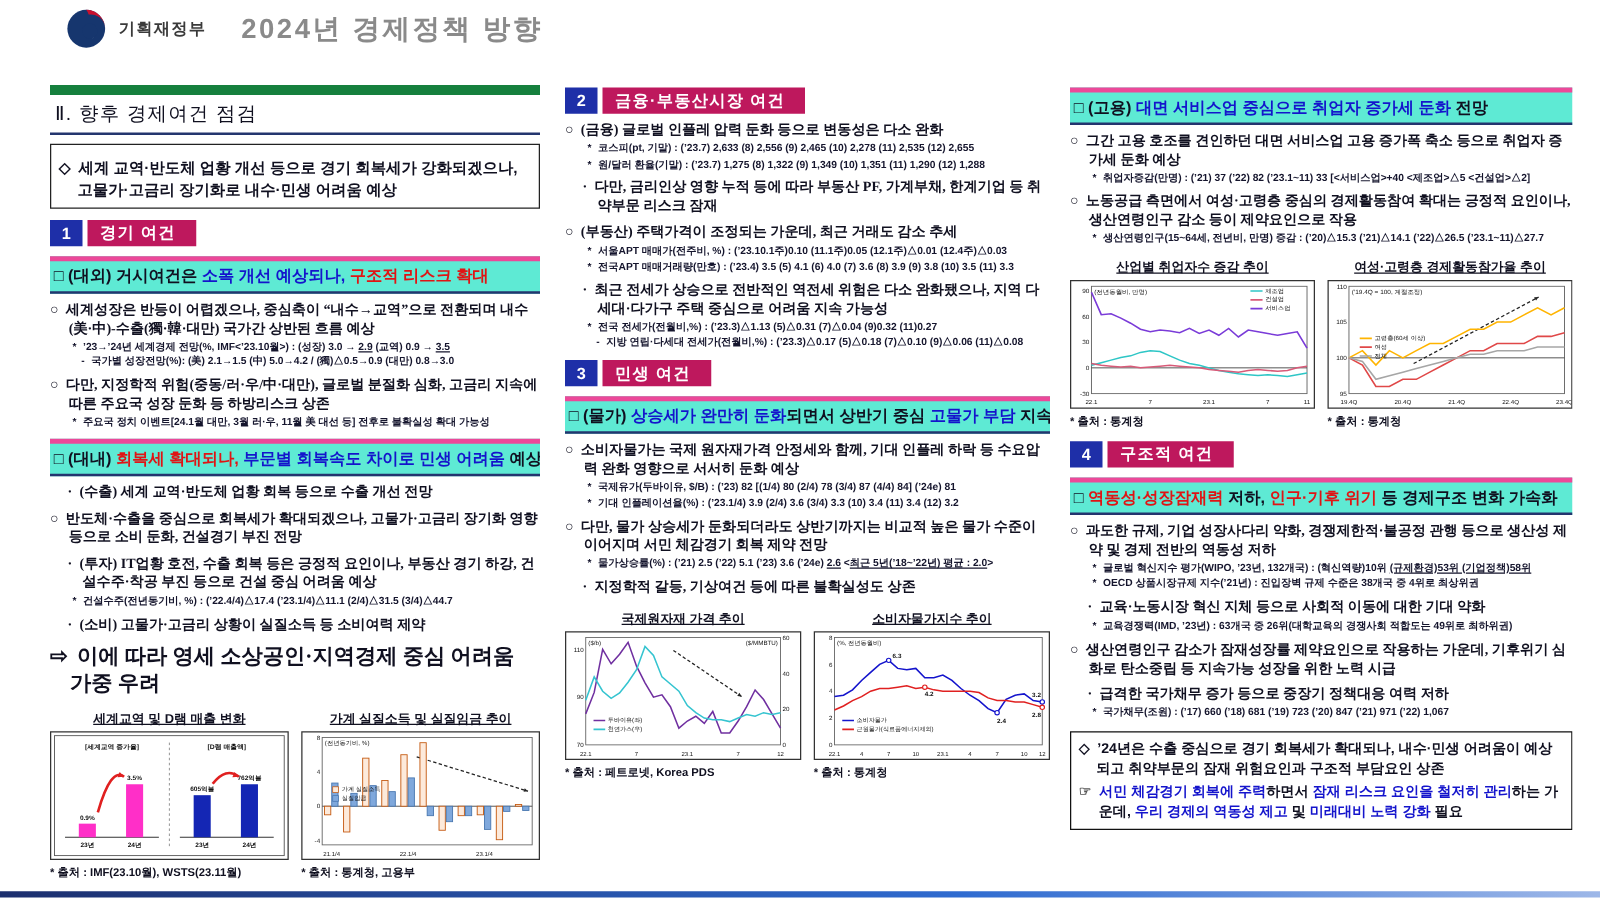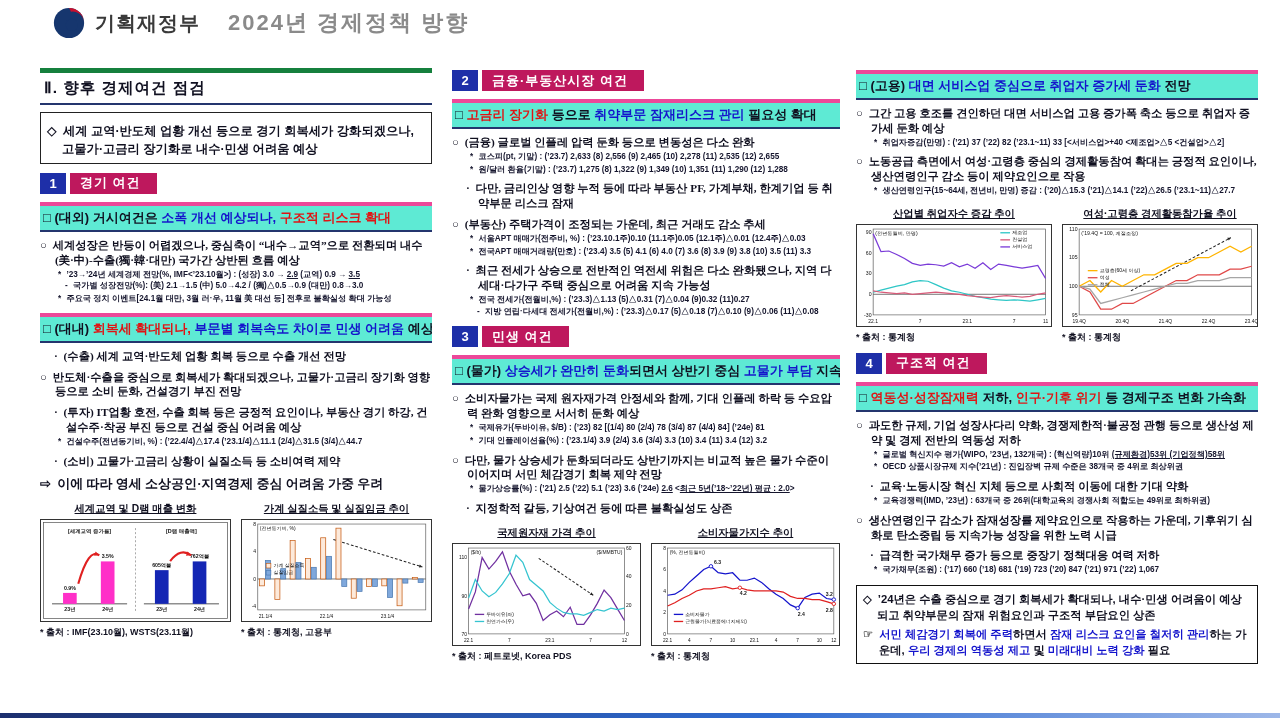--- a/index.html
+++ b/index.html
@@ -1,41 +1,41 @@
 <!DOCTYPE html>
 <html><head>
 <meta charset="utf-8">
 <style>
   html,body{margin:0;padding:0;width:1280px;height:720px;background:#fff;overflow:hidden;
     font-family:"Liberation Sans",sans-serif;}
   .page{position:relative;width:1280px;height:720px;}
   
   .hdr{position:absolute;top:6px;left:52px;display:flex;align-items:center;}
   .logo{display:flex;align-items:center;gap:9px;}
-  .logo-text{font-size:20px;font-weight:bold;color:#3a3a3a;letter-spacing:1px;}
+  .logo-text{font-size:13px;font-weight:bold;color:#3a3a3a;letter-spacing:1px;}
   .doc-title{font-size:22px;font-weight:bold;color:#8a8a8a;margin:0 0 0 28px;letter-spacing:2px;}
   
   .col{position:absolute;top:68px;bottom:16px;overflow:hidden;}
   #col1{left:40px;width:392px;}
   #col2{left:452px;width:388px;}
   #col3{left:856px;width:402px;}
-  .sec-title{border-top:5px solid #15803d;border-bottom:2px solid #24356e;font-size:15.5px;
-    font-weight:bold;color:#101020;padding:5px 4px 4px;letter-spacing:1px;}
+  .sec-title{border-top:8px solid #15803d;border-bottom:2px solid #24356e;font-size:15.5px;
+    font-weight:normal;color:#101020;padding:5px 4px 4px;letter-spacing:1px;}
   .summary-box{border:1.6px solid #222;margin-top:7px;padding:3px 6px 4px;}
   .badge{display:flex;align-items:stretch;margin-top:9px;height:21px;}
   .badge-num{background:#1e2fa8;color:#fff;font-weight:bold;font-size:13px;width:26px;
     display:flex;align-items:center;justify-content:center;}
   .badge-label{background:#be185d;color:#fff;font-weight:bold;font-size:13px;display:flex;
     align-items:center;padding:0 16px 0 10px;margin-left:4px;letter-spacing:1px;}
   .subheader{background:#5eead4;border-top:4px solid #ec4899;border-bottom:2px solid #24356e;
     font-size:13px;font-weight:bold;padding:3px 3px;margin-top:8px;white-space:nowrap;overflow:hidden;color:#101020;}
   .para{line-height:1.32;color:#101020;margin-top:6px;}
   .b1{font-size:11.3px;font-weight:600;padding-left:15px;text-indent:-15px;font-family:"Liberation Serif",serif;}
   .b2{font-size:11.3px;font-weight:600;padding-left:26px;text-indent:-12px;font-family:"Liberation Serif",serif;}
-  .ar{font-size:13px;font-weight:bold;padding-left:16px;text-indent:-16px;font-family:"Liberation Serif",serif;}
+  .ar{font-size:17px;font-weight:bold;padding-left:16px;text-indent:-16px;font-family:"Liberation Serif",serif;}
   .n1{font-size:8.2px;font-weight:600;color:#15152d;padding-left:26px;text-indent:-8px;margin-top:2px;line-height:1.3;}
   .n2{font-size:8.2px;font-weight:600;color:#15152d;padding-left:33px;text-indent:-8px;margin-top:1px;line-height:1.3;}
   .bx1{font-size:11.3px;font-weight:bold;line-height:1.45;padding-left:14px;text-indent:-14px;margin-top:1px;}
   .bx2{font-size:11.3px;font-weight:bold;line-height:1.45;padding-left:16px;text-indent:-16px;margin-top:2px;}
   .bx2 .mk{color:#555;}
   .sm1{font-size:12.3px;font-weight:bold;line-height:1.5;padding-left:15px;text-indent:-15px;color:#101020;}
   .mk{margin-right:3px;}
   .sg-k{}
   .sg-b{color:#1414cc;}
   .sg-r{color:#e01414;}
@@ -76,20 +76,21 @@
       </div>
     <div class="badge">
       <span class="badge-num">1</span>
       <span class="badge-label">경기 여건</span>
     </div>
     <div class="subheader"><span class="sg-k">□ (대외) 거시여건은 </span><span class="sg-b">소폭 개선 예상되나, </span><span class="sg-r">구조적 리스크 확대</span></div>
     <div>
         <div class="para b1"><span class="mk">○ </span><span class="sg-k">세계성장은 반등이 어렵겠으나, 중심축이 “내수→교역”으로 전환되며 내수(美·中)-수출(獨·韓·대만) 국가간 상반된 흐름 예상</span></div>
         <div class="para n1"><span class="mk">* </span><span class="sg-k">’23→’24년 세계경제 전망(%, IMF&lt;’23.10월&gt;) : (성장) 3.0 → </span><span class="sg-u">2.9</span><span class="sg-k">  (교역) 0.9 → </span><span class="sg-u">3.5</span></div>
         <div class="para n2"><span class="mk">- </span><span class="sg-k">국가별 성장전망(%): (美) 2.1→1.5 (中) 5.0→4.2 / (獨)△0.5→0.9 (대만) 0.8→3.0</span></div>
+        <div class="para b1"><span class="mk">○ </span><span class="sg-k">다만, 지정학적 위험(중동/러·우/中·대만), 글로벌 분절화 심화, 고금리 지속에 따른 주요국 성장 둔화 등 하방리스크 상존</span></div>
         <div class="para n1"><span class="mk">* </span><span class="sg-k">주요국 정치 이벤트[24.1월 대만, 3월 러·우, 11월 美 대선 등] 전후로 불확실성 확대 가능성</span></div>
       </div>
     <div class="subheader"><span class="sg-k">□ (대내) </span><span class="sg-r">회복세 확대되나, </span><span class="sg-b">부문별 회복속도 차이로 민생 어려움 </span><span class="sg-k">예상</span></div>
     <div>
         <div class="para b2"><span class="mk">· </span><span class="sg-kb">(수출)</span><span class="sg-k"> 세계 교역·반도체 업황 회복 등으로 수출 개선 전망</span></div>
         <div class="para b1"><span class="mk">○ </span><span class="sg-k">반도체·수출을 중심으로 회복세가 확대되겠으나, 고물가·고금리 장기화 영향 등으로 소비 둔화, 건설경기 부진 전망</span></div>
         <div class="para b2"><span class="mk">· </span><span class="sg-kb">(투자)</span><span class="sg-k"> IT업황 호전, 수출 회복 등은 긍정적 요인이나, 부동산 경기 하강, 건설수주·착공 부진 등으로 건설 중심 어려움 예상</span></div>
         <div class="para n1"><span class="mk">* </span><span class="sg-k">건설수주(전년동기비, %) : (’22.4/4)△17.4 (’23.1/4)△11.1 (2/4)△31.5 (3/4)△44.7</span></div>
         <div class="para b2"><span class="mk">· </span><span class="sg-kb">(소비)</span><span class="sg-k"> 고물가·고금리 상황이 실질소득 등 소비여력 제약</span></div>
         <div class="para ar"><span class="mk">⇨ </span><span class="sg-k">이에 따라 영세 소상공인·지역경제 중심 어려움 가중 우려</span></div>
@@ -168,21 +169,20 @@
         <div class="chart-src">* 출처 : 통계청, 고용부</div>
       </figure>
     </div>
   </section>
 
   <section class="col" id="col2">
     <div class="badge" style="margin-top:2px">
       <span class="badge-num">2</span>
       <span class="badge-label">금융·부동산시장 여건</span>
     </div>
-    <div class="subheader"><span class="sg-k">□ </span><span class="sg-r">고금리 장기화 </span><span class="sg-k">등으로 </span><span class="sg-b">취약부문 잠재리스크 관리 </span><span class="sg-k">필요성 확대</span></div>
     <div>
         <div class="para b1"><span class="mk">○ </span><span class="sg-kb">(금융)</span><span class="sg-k"> 글로벌 인플레 압력 둔화 등으로 변동성은 다소 완화</span></div>
         <div class="para n1"><span class="mk">* </span><span class="sg-k">코스피(pt, 기말) : (’23.7) 2,633  (8) 2,556  (9) 2,465  (10) 2,278  (11) 2,535  (12) 2,655</span></div>
         <div class="para n1"><span class="mk">* </span><span class="sg-k">원/달러 환율(기말) : (’23.7) 1,275  (8) 1,322  (9) 1,349  (10) 1,351  (11) 1,290  (12) 1,288</span></div>
         <div class="para b2"><span class="mk">· </span><span class="sg-k">다만, 금리인상 영향 누적 등에 따라 부동산 PF, 가계부채, 한계기업 등 취약부문 리스크 잠재</span></div>
         <div class="para b1"><span class="mk">○ </span><span class="sg-kb">(부동산)</span><span class="sg-k"> 주택가격이 조정되는 가운데, 최근 거래도 감소 추세</span></div>
         <div class="para n1"><span class="mk">* </span><span class="sg-k">서울APT 매매가(전주비, %) : (’23.10.1주)0.10 (11.1주)0.05 (12.1주)△0.01 (12.4주)△0.03</span></div>
         <div class="para n1"><span class="mk">* </span><span class="sg-k">전국APT 매매거래량(만호) : (’23.4) 3.5 (5) 4.1 (6) 4.0 (7) 3.6 (8) 3.9 (9) 3.8 (10) 3.5 (11) 3.3</span></div>
         <div class="para b2"><span class="mk">· </span><span class="sg-k">최근 전세가 상승으로 전반적인 역전세 위험은 다소 완화됐으나, 지역 다세대·다가구 주택 중심으로 어려움 지속 가능성</span></div>
         <div class="para n1"><span class="mk">* </span><span class="sg-k">전국 전세가(전월비,%) : (’23.3)△1.13 (5)△0.31 (7)△0.04 (9)0.32 (11)0.27</span></div>

